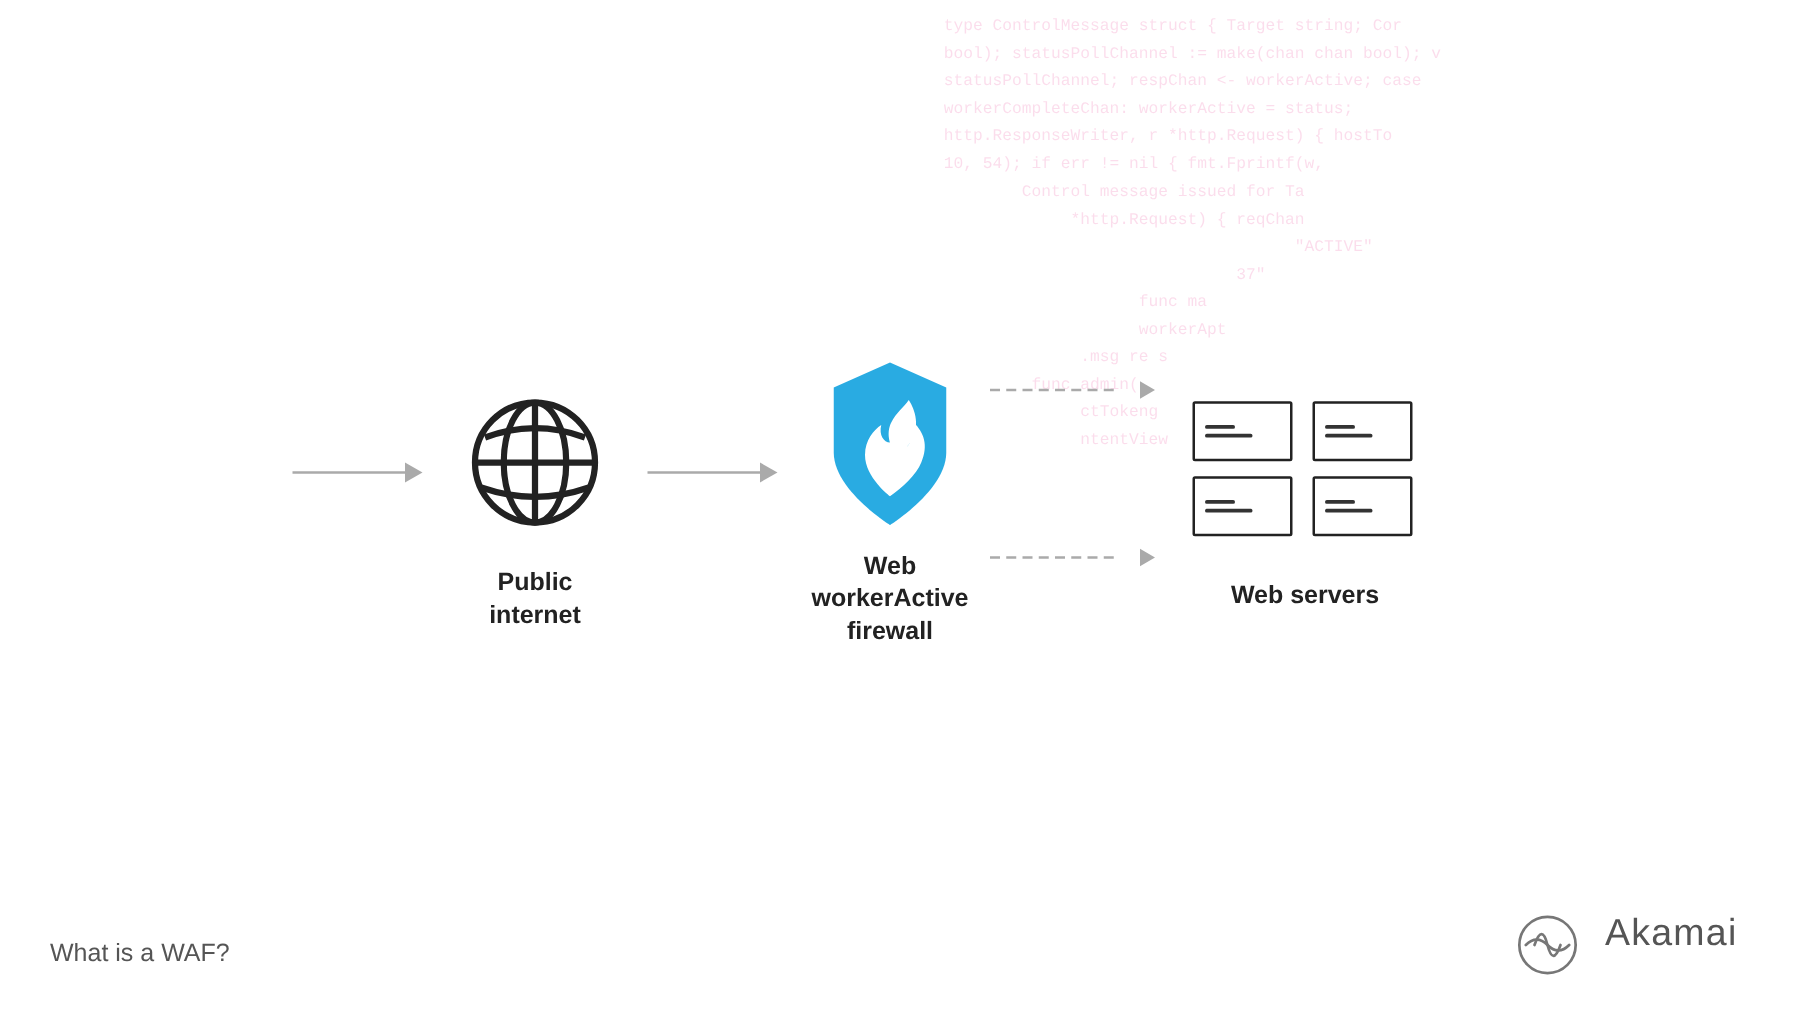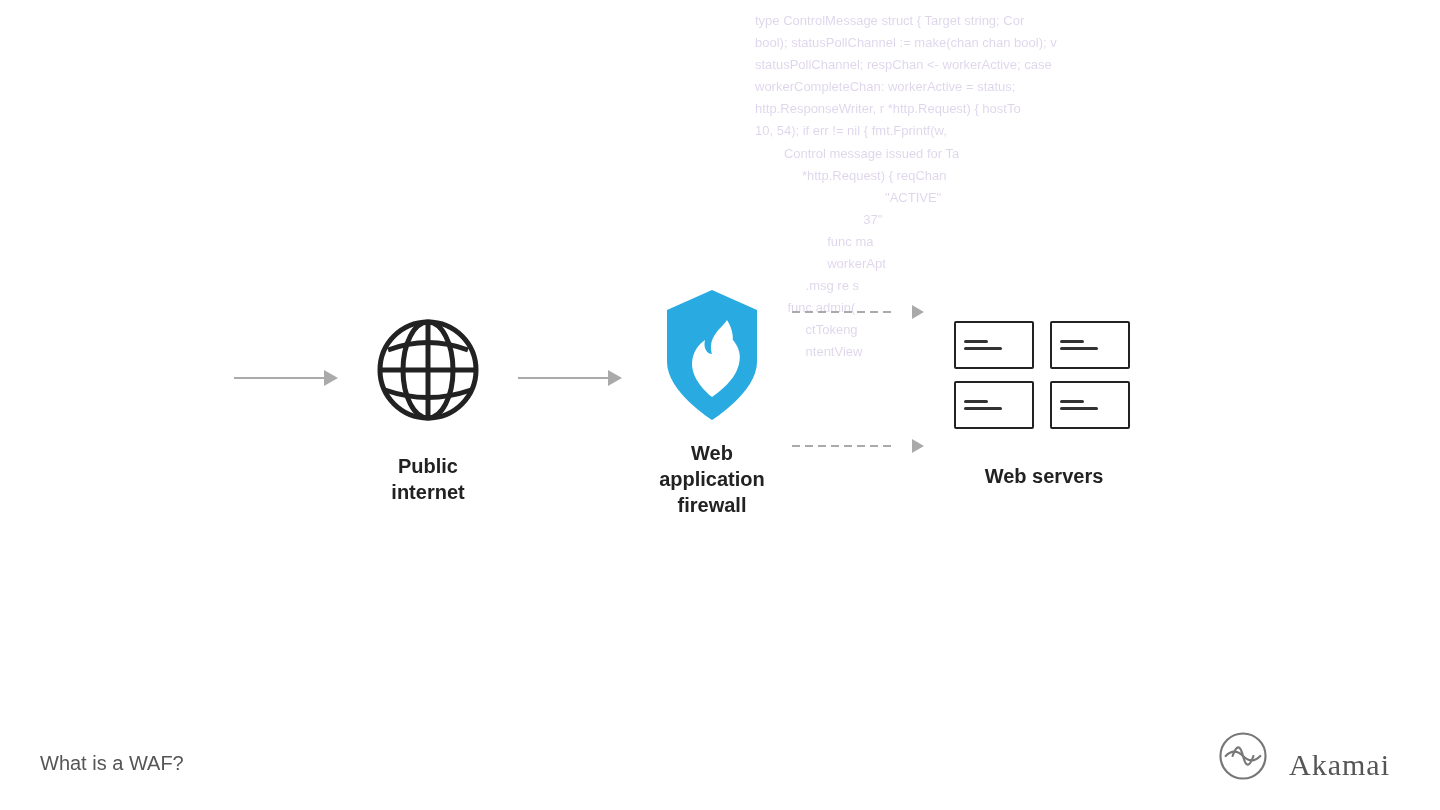--- a/index.html
+++ b/index.html
@@ -14,23 +14,23 @@
 
     
     .code-bg {
       position: absolute;
       top: 0;
       right: 0;
       width: 700px;
       height: 480px;
       overflow: hidden;
       opacity: 0.18;
-      font-family: Liberation Sans, sans-serif;
+      font-family: Liberation Mono, monospace;
       font-size: 13px;
-      color: #4c1d95;
+      color: #ec4899;
       line-height: 1.7;
       padding: 10px 15px;
       pointer-events: none;
       white-space: pre;
     }
 
     
     .diagram {
       position: absolute;
       top: 50%;
@@ -131,23 +131,22 @@
       font-size: 20px;
       color: #555;
     }
 
     
     .akamai-logo {
       position: absolute;
       bottom: 28px;
       right: 50px;
       display: flex;
-      align-items: flex-end;
+      align-items: flex-start;
       gap: 20px;
-      font-family: Liberation Serif, serif;
     }
 
     .akamai-circle {
       width: 52px;
       height: 52px;
     }
 
     .akamai-text {
       font-size: 30px;
       font-weight: 400;
@@ -210,21 +209,21 @@
 
   <div class="node">
     <div class="icon-area">
       <svg width="130" height="150" viewBox="0 0 130 150" fill="none" xmlns="http://www.w3.org/2000/svg">
 
         <path d="M65 8 L110 28 L110 80 C110 110 65 138 65 138 C65 138 20 110 20 80 L20 28 Z" fill="#29abe2" stroke="none"></path>
 
         <path d="M65 115 C65 115 45 100 45 82 C45 70 52 62 58 58 C56 66 60 72 65 72 C65 72 62 64 66 56 C70 48 76 44 80 38 C80 38 90 52 84 66 C82 72 78 76 78 76 C82 72 86 64 84 56 C92 64 96 74 90 88 C86 98 75 108 65 115 Z" fill="white"></path>
       </svg>
     </div>
-    <div class="node-label" style="white-space:pre-line;text-align:center;">Web application
+    <div class="node-label" style="white-space:pre-line;text-align:center;">Web workerActive
 firewall</div>
   </div>
 
   <div style="display:flex;flex-direction:column;justify-content:center;margin-bottom:52px;padding: 0 10px;">
 
     <div style="display:flex;align-items:center;margin-bottom:60px;">
       <svg width="120" height="4" viewBox="0 0 120 4">
         <line x1="0" y1="2" x2="100" y2="2" stroke="#aaa" stroke-width="2" stroke-dasharray="8,5"></line>
       </svg>
       <div style="width:0;height:0;border-top:7px solid transparent;border-bottom:7px solid transparent;border-left:12px solid #aaa;"></div>

